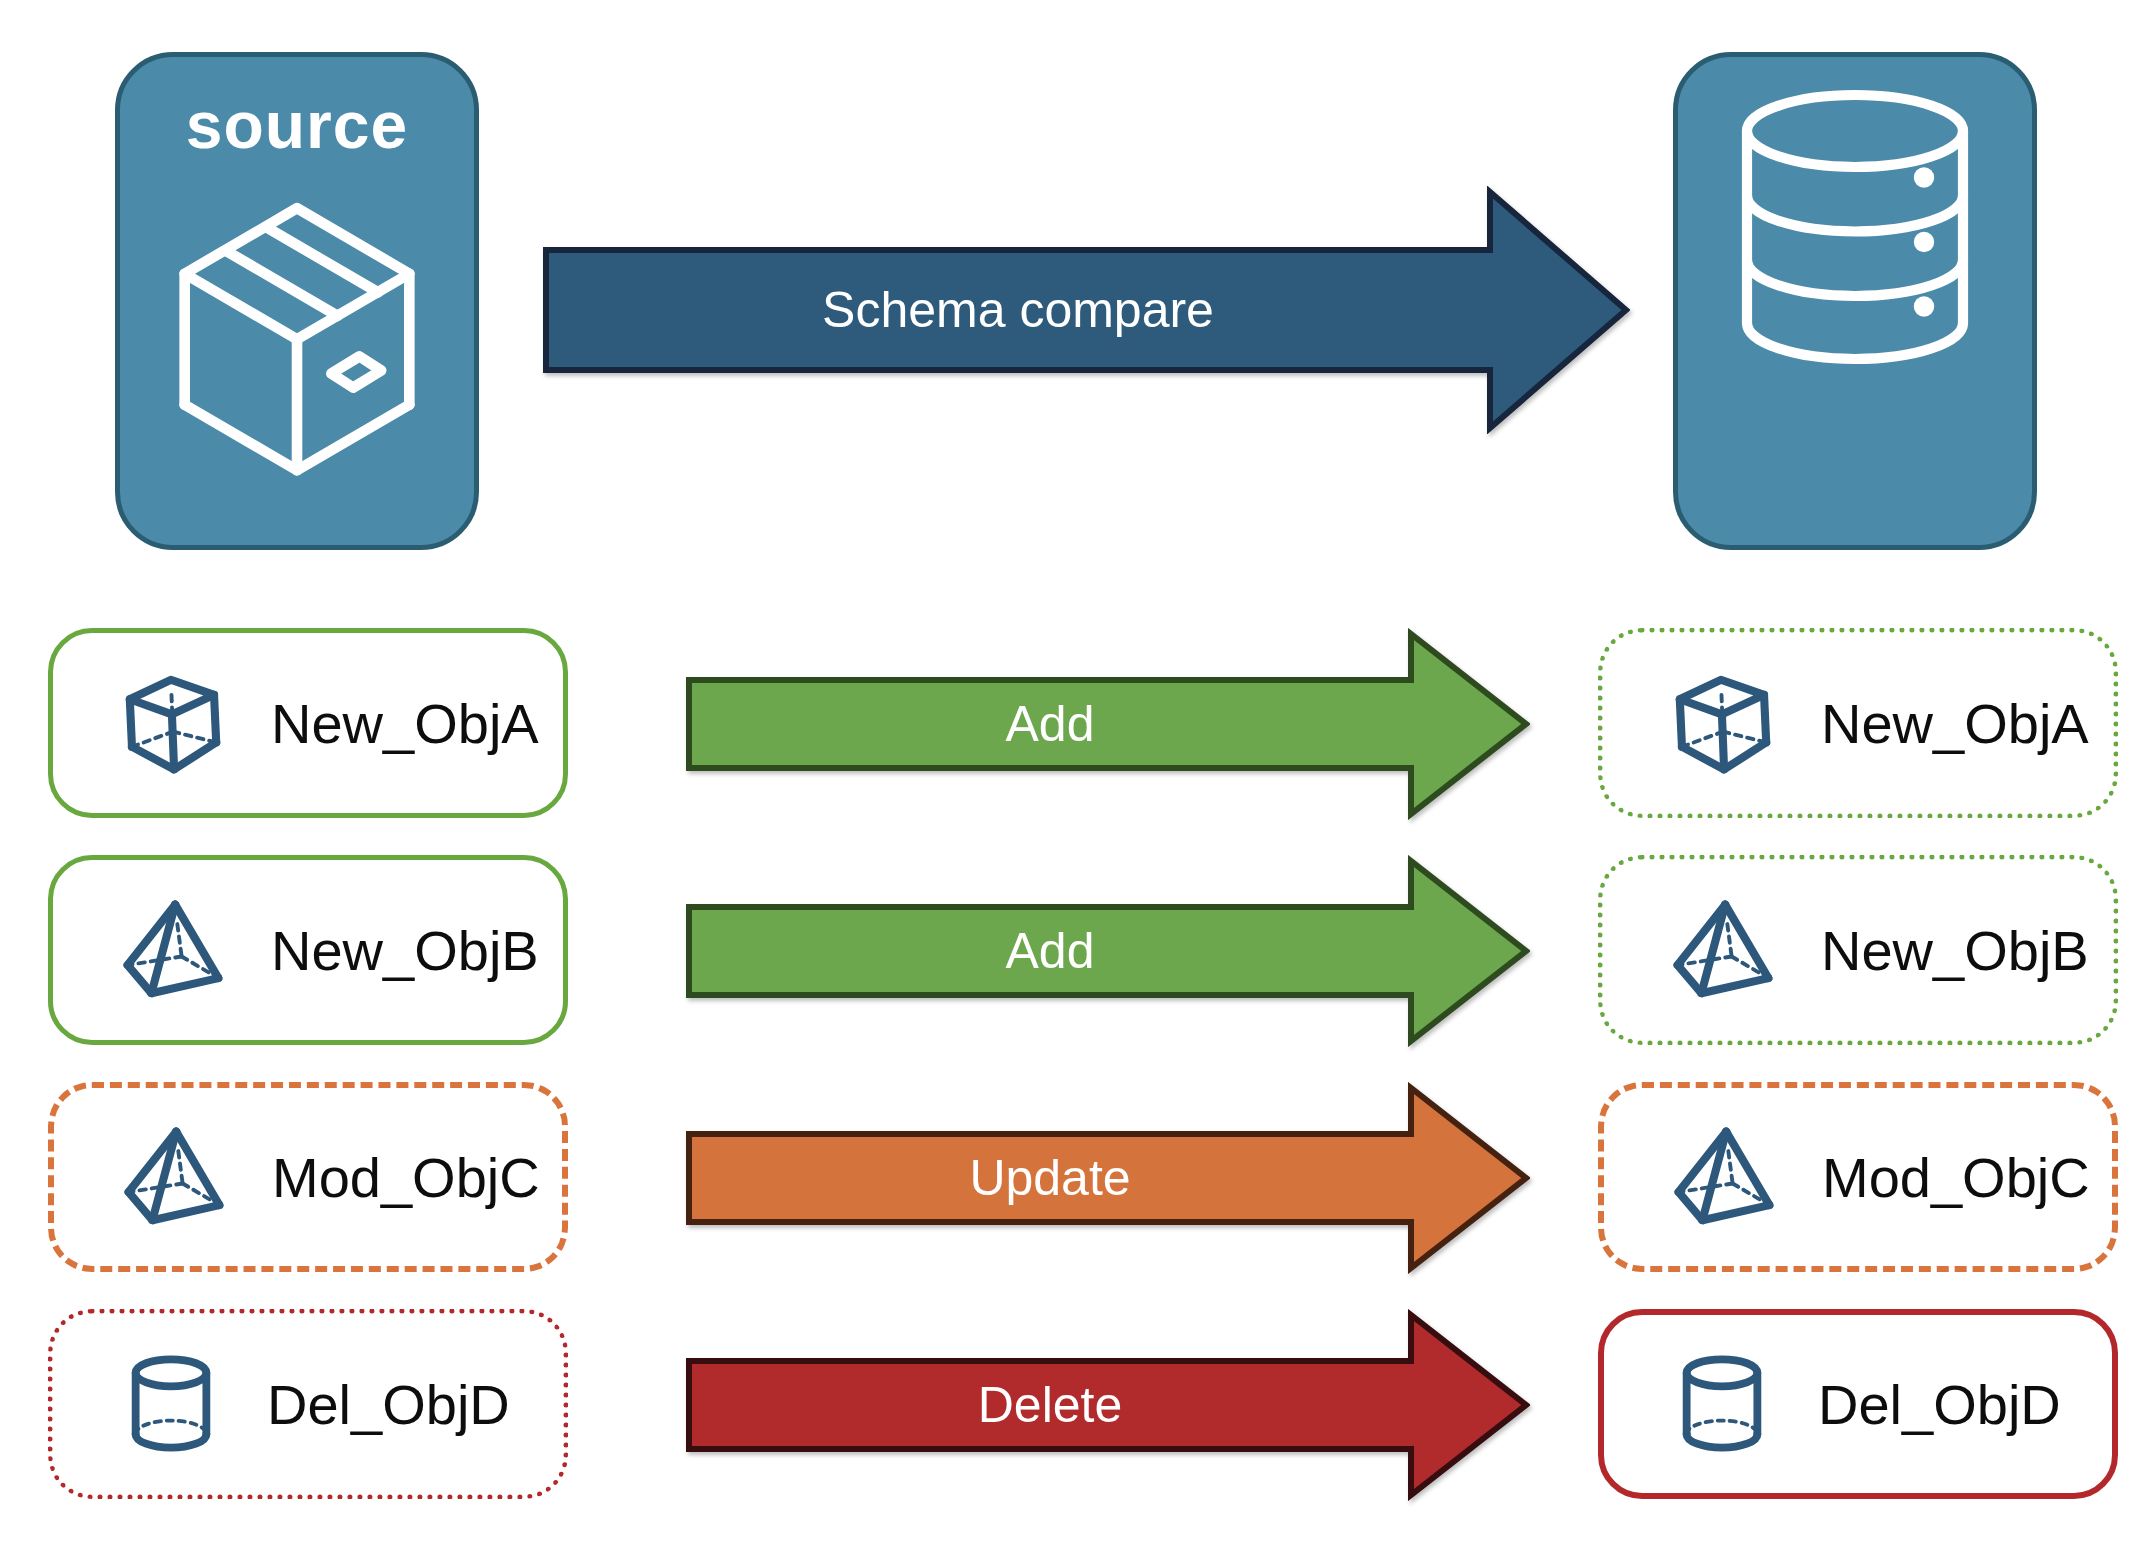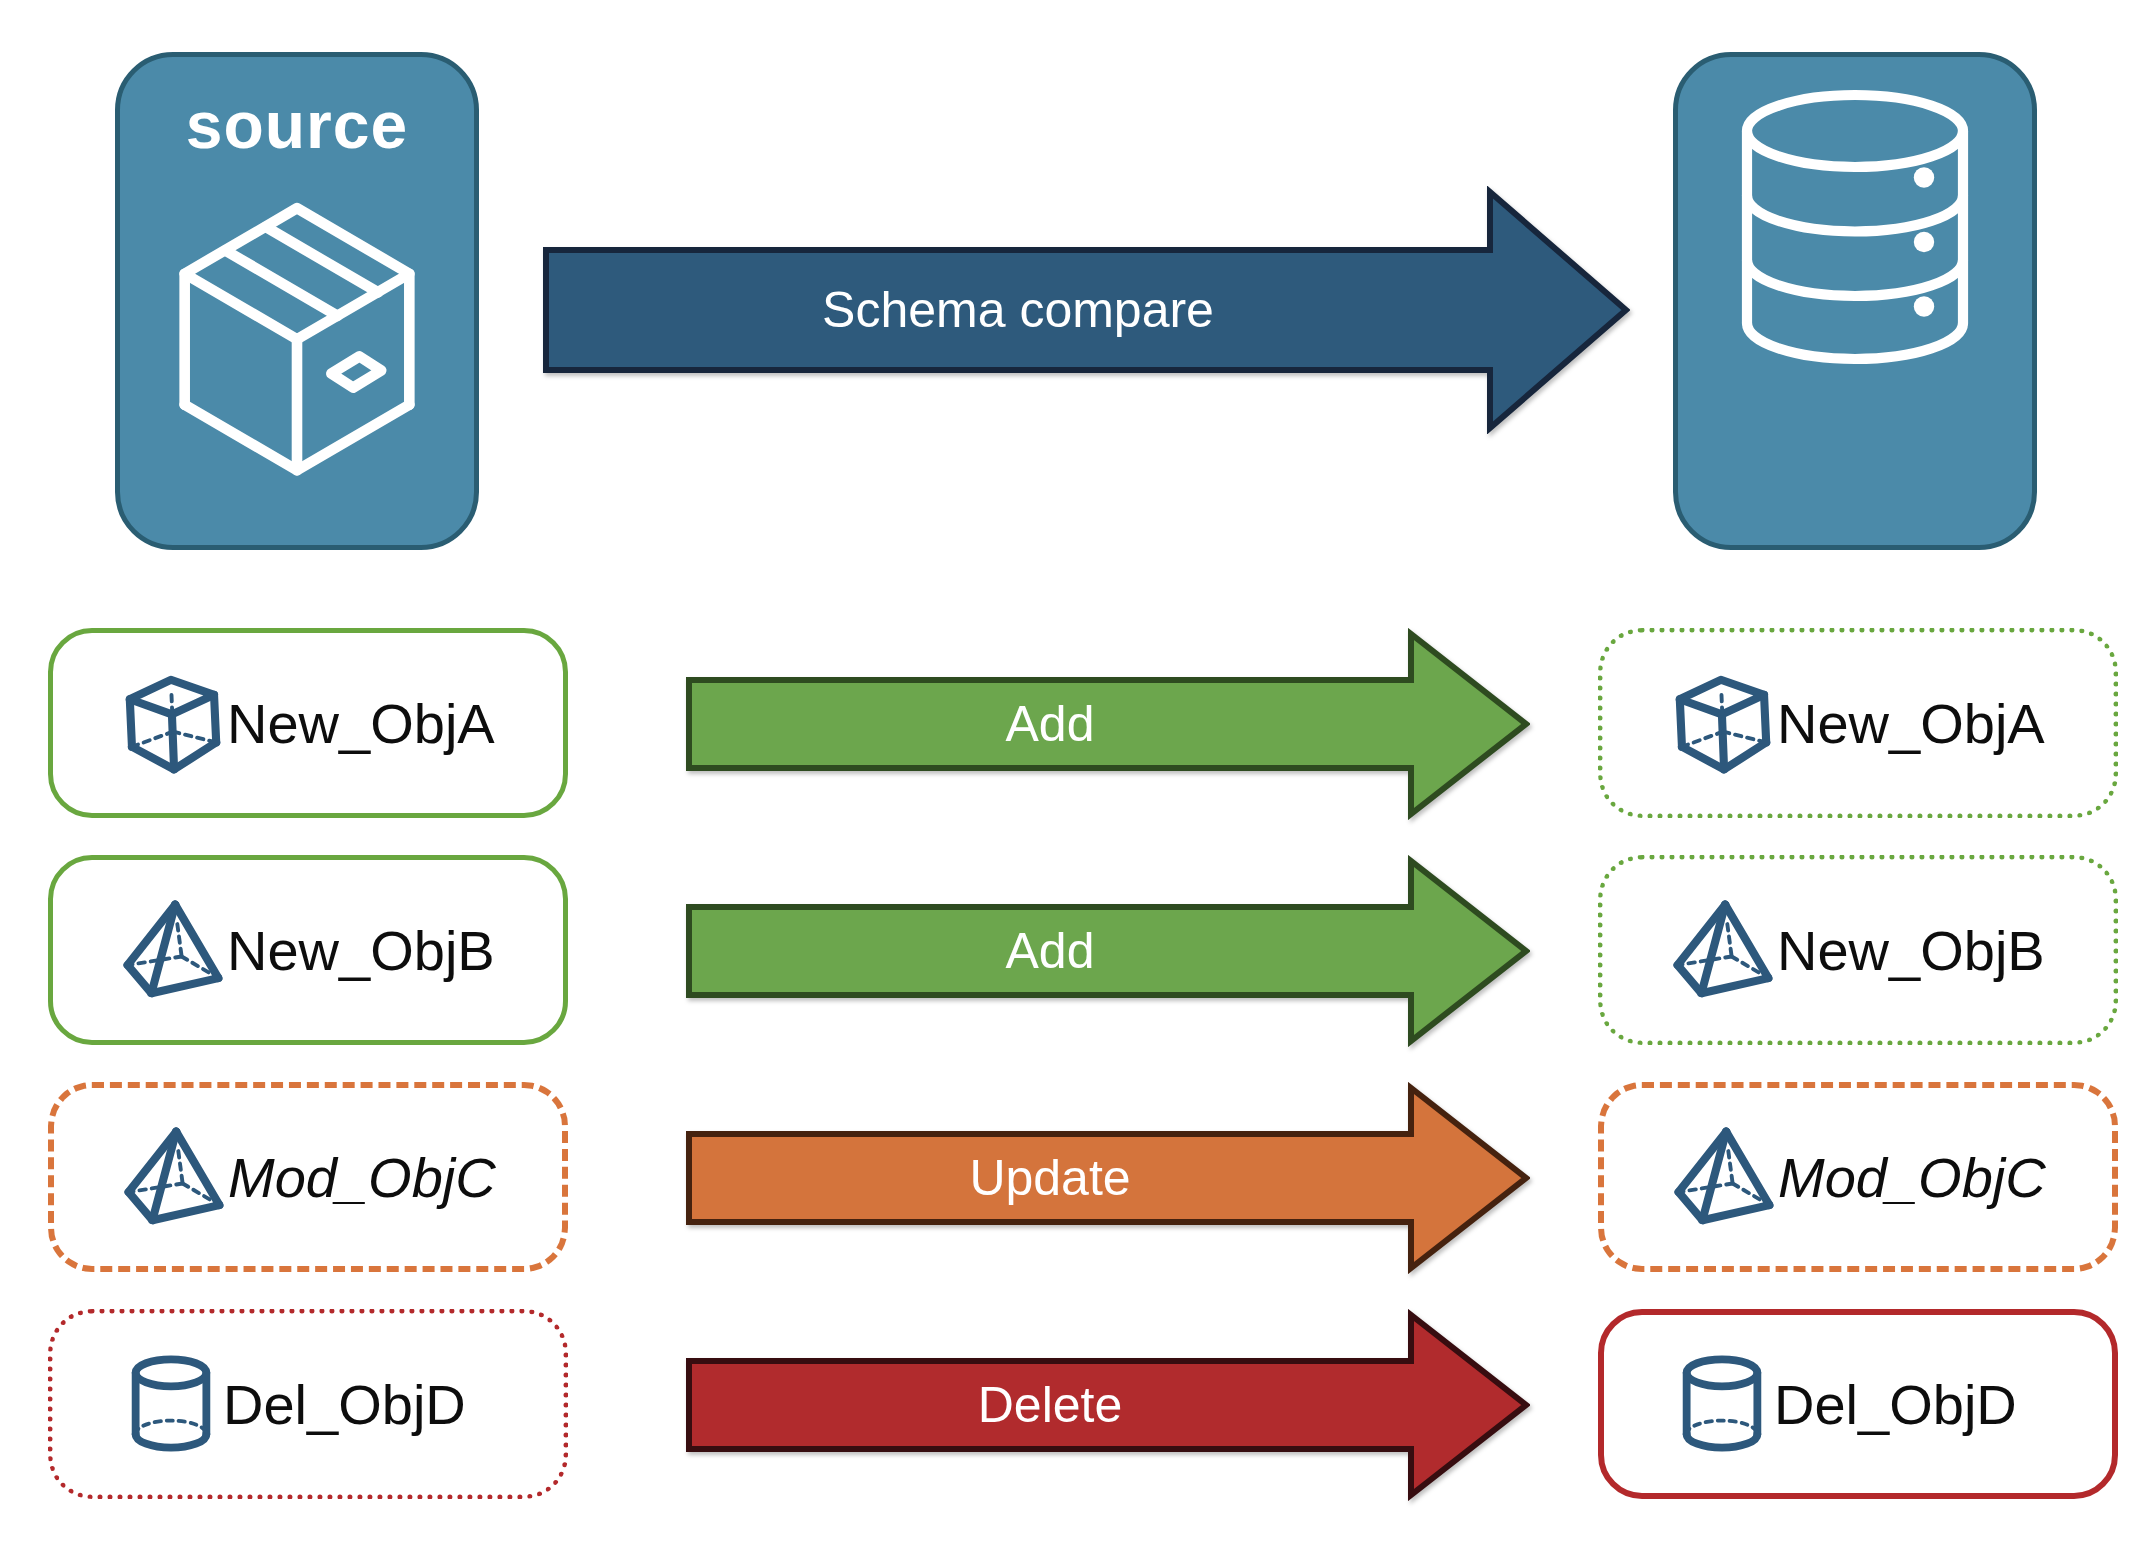--- a/index.html
+++ b/index.html
@@ -19,30 +19,30 @@
   .bignode-icon{margin-top:14px;}
   .node-source{left:115px;top:52px;}
   .node-target{left:1673px;top:52px;}
 
   
   .objbox{
     position:absolute;width:520px;height:190px;box-sizing:border-box;background:#ffffff;
     border-radius:44px;display:flex;align-items:center;
   }
   .objbox .obj-icon{margin-left:66px;flex:0 0 auto;}
-  .objbox .obj-label{font-size:56px;color:#0d0d0d;}
+  .objbox .obj-label{margin-left:44px;font-size:56px;color:#0d0d0d;}
   .col-left{left:48px;}
   .col-right{left:1598px;}
   .row-0{top:628px;}
   .row-1{top:855px;}
   .row-2{top:1082px;}
   .row-3{top:1309px;}
   .bd-green-solid {border:5px solid #69A73F;}
   .bd-green-dotted{border:5px dotted #69A73F;}
-  .bd-orange-dashed{border:6px dashed #D9753C;font-style:italic;}
+  .bd-orange-dashed{border:6px dashed #D9753C;}
   .bd-red-dotted  {border:5px dotted #B3292B;}
   .bd-red-solid   {border:6px solid #B3292B;}
 
   
   .arrow-svg{position:absolute;filter:drop-shadow(2px 3px 2px rgba(0,0,0,0.25));}
   .main-arrow{left:542px;top:186px;width:1088px;height:248px;}
   .row-arrow{left:685px;width:845px;height:192px;}
   .arrow-text{
     fill:#ffffff;font-family:"Liberation Sans", sans-serif;font-size:50px;
     text-anchor:middle;dominant-baseline:central;

